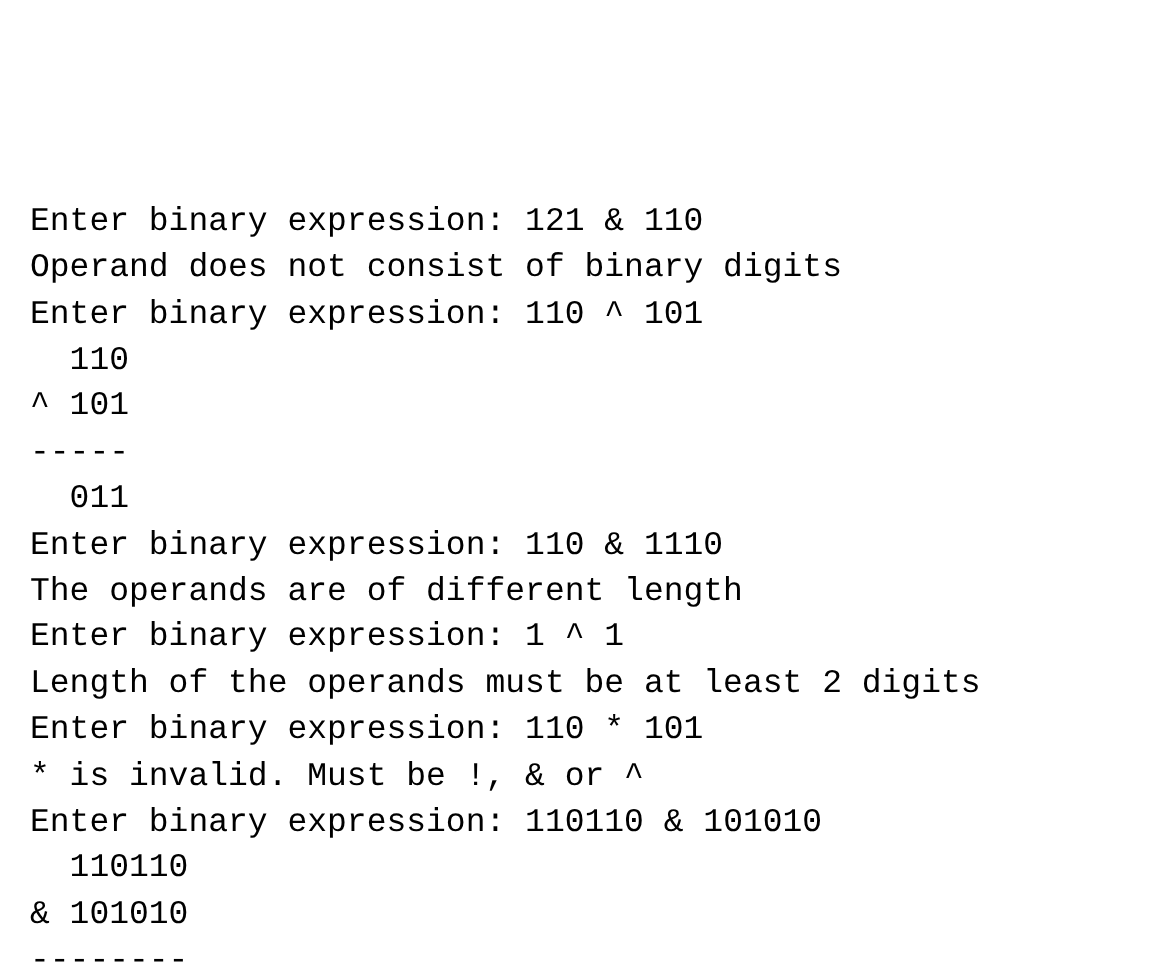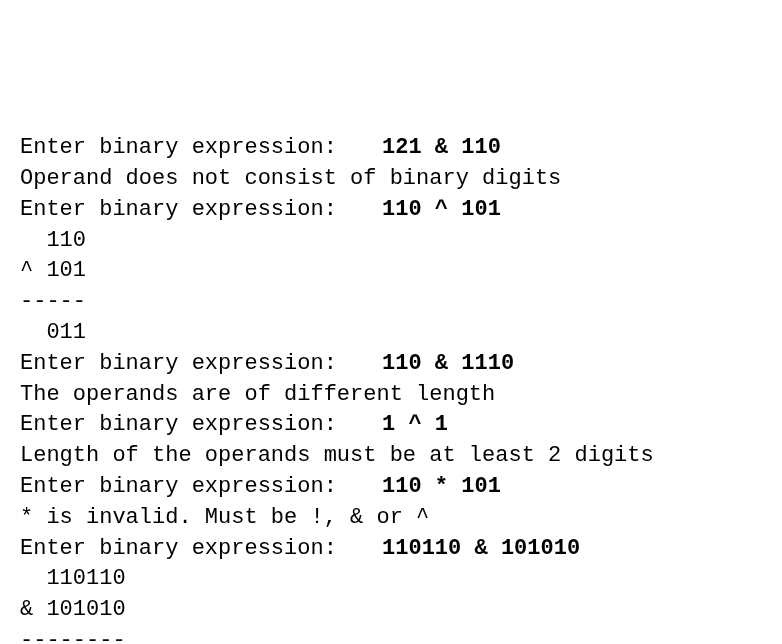--- a/index.html
+++ b/index.html
@@ -6,22 +6,21 @@
       font-family: 'Consolas', 'Courier New', monospace;
       font-size: 22px;
       line-height: 1.4;
       padding: 10px 20px;
       margin: 0;
       background: white;
       color: black;
       white-space: pre;
     }
     .bold {
-      font-weight: bold;
-      margin-left: 32px;
+      font-weight: normal;
     }
     .line {
       display: block;
     }
   </style>
 </head>
 <body>
 
 
 

